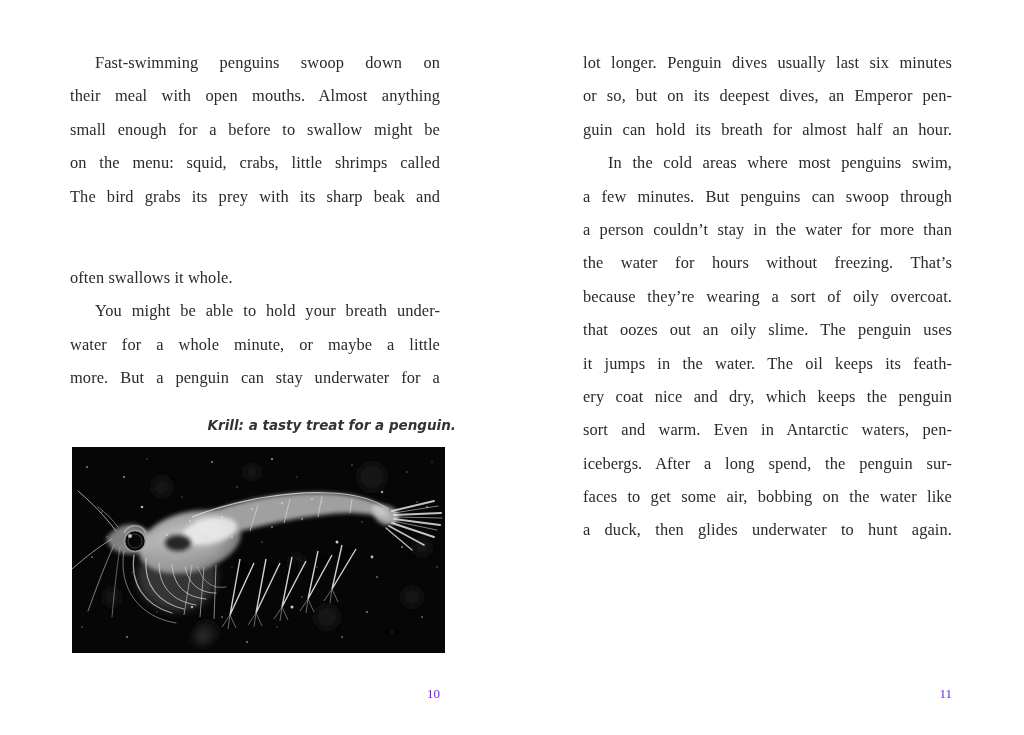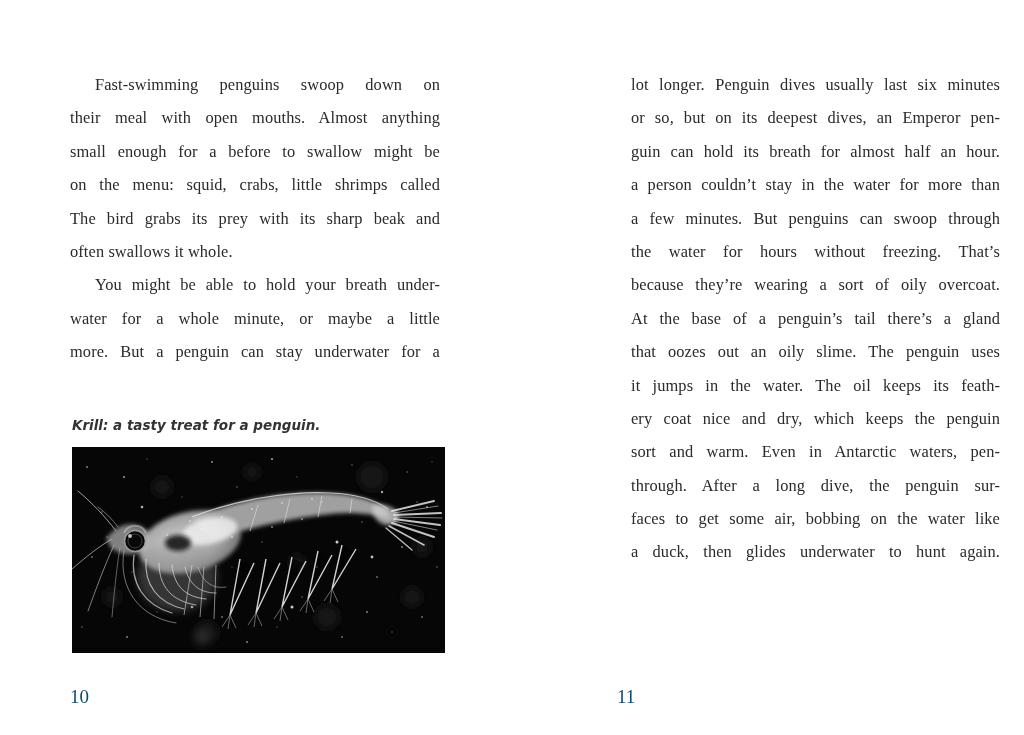--- a/index.html
+++ b/index.html
@@ -6,57 +6,57 @@
   body {
     width:1024px; height:735px;
     background:#ffffff;
     font-family:"Liberation Serif", serif;
     color:#2a2a2a;
     position:relative;
     overflow:hidden;
   }
   .spread { position:absolute; inset:0; }
 
-  .textcol { position:absolute; top:68px; }
+  .textcol { position:absolute; top:46px; }
   .textcol.tl { left:70px;  width:370px; }
-  .textcol.tr { left:583px; width:369px;margin-left:48px; }
+  .textcol.tr { left:583px; width:369px; }
 
   .line {
     height:33.4px;
     line-height:33.4px;
     font-size:16.4px;
     letter-spacing:0.1px;
     overflow:hidden;
   }
   .line.jl { text-align:justify; text-align-last:justify; }
-  .line.ll { text-align:left; }
+  .line.ll { text-align:left;margin-top:48px; }
   .line.ind { text-indent:25px; }
 
   .caption {
-    position:absolute; left:72px; top:417px; width:373px;
-    text-align:left;
+    position:absolute; left:83px; top:417px; width:373px;
+    text-align:right;
     font-family:"DejaVu Sans", sans-serif;
     font-weight:bold; font-style:italic;
     font-size:13.5px; color:#333333;
   }
 
   .photo {
     position:absolute; left:72px; top:447px;
     width:373px; height:206px; margin:0;
     background:#060606;
   }
   .photo svg { display:block; }
 
   .pagenum {
     position:absolute; top:686px;
-    font-size:19px; color:#0c4a6e;
-    text-align:left;
+    font-size:13px; color:#6d28d9;
+    text-align:right;
   }
   .pagenum.pn-l { left:70px;  width:370px; }
-  .pagenum.pn-r { left:617px; width:369px; }
+  .pagenum.pn-r { left:583px; width:369px; }
 </style>
 </head>
 <body>
 
 <main class="spread">
 
   <div class="textcol tl">
       <div class="line jl ind">Fast-swimming penguins swoop down on</div>
       <div class="line jl">their meal with open mouths. Almost anything</div>
       <div class="line jl">small enough for a before to swallow might be</div>
@@ -260,29 +260,29 @@
       </g>
     </svg>
   </figure>
 
   <div class="pagenum pn-l">10</div>
 
   <div class="textcol tr">
       <div class="line jl">lot longer. Penguin dives usually last six minutes</div>
       <div class="line jl">or so, but on its deepest dives, an Emperor pen-</div>
       <div class="line jl">guin can hold its breath for almost half an hour.</div>
+      <div class="line jl ind">In the cold areas where most penguins swim,</div>
+      <div class="line jl">a few minutes. But penguins can swoop through</div>
       <div class="line jl">a person couldn’t stay in the water for more than</div>
-      <div class="line jl">a few minutes. But penguins can swoop through</div>
       <div class="line jl">the water for hours without freezing. That’s</div>
       <div class="line jl">because they’re wearing a sort of oily overcoat.</div>
-      <div class="line jl">At the base of a penguin’s tail there’s a gland</div>
       <div class="line jl">that oozes out an oily slime. The penguin uses</div>
       <div class="line jl">it jumps in the water. The oil keeps its feath-</div>
       <div class="line jl">ery coat nice and dry, which keeps the penguin</div>
       <div class="line jl">sort and warm. Even in Antarctic waters, pen-</div>
-      <div class="line jl">through. After a long dive, the penguin sur-</div>
+      <div class="line jl">icebergs. After a long spend, the penguin sur-</div>
       <div class="line jl">faces to get some air, bobbing on the water like</div>
       <div class="line jl">a duck, then glides underwater to hunt again.</div>
     </div>
 
   <div class="pagenum pn-r">11</div>
 
 </main>
 
 </body></html>

